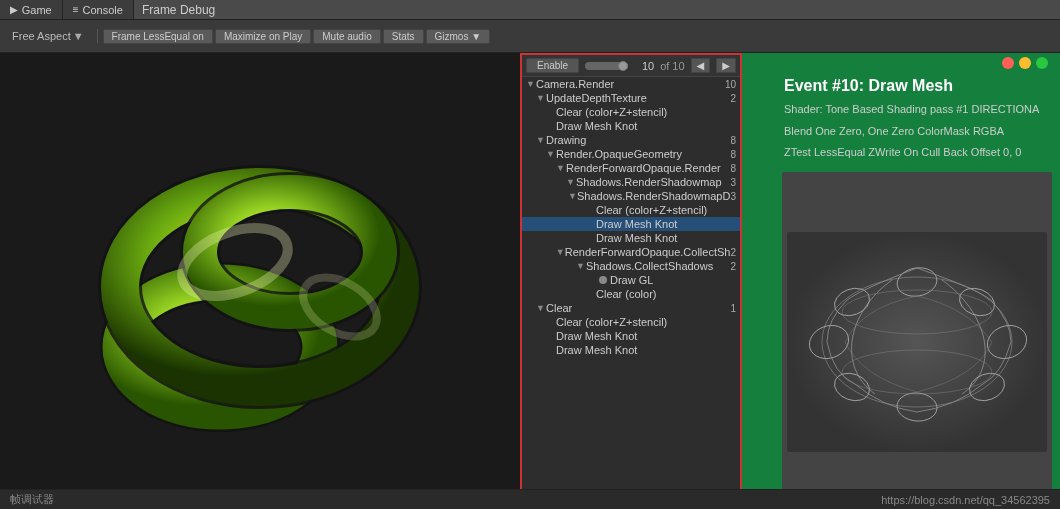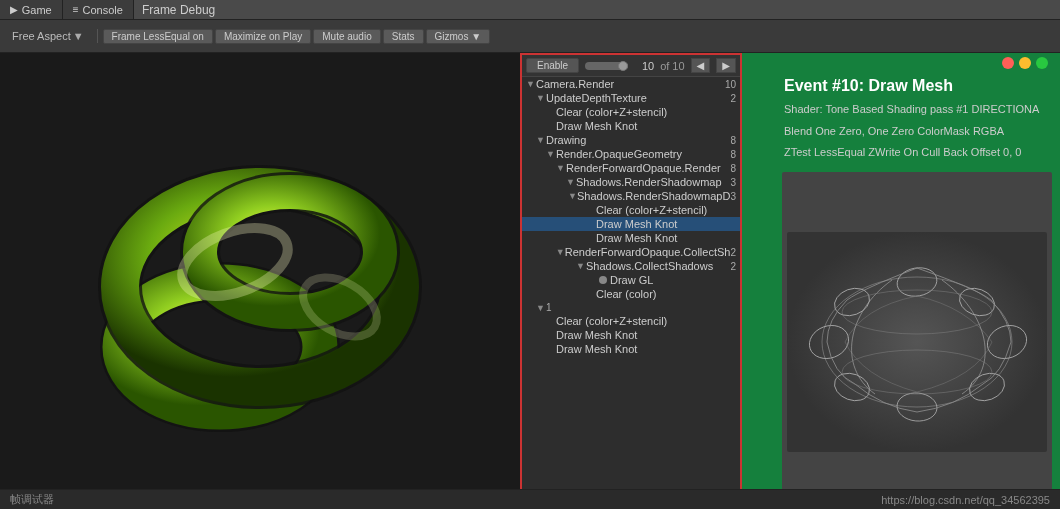--- a/index.html
+++ b/index.html
@@ -460,20 +460,21 @@
 
       <div class="tree-item">
         <span class="tree-indent" style="width:64px"></span>
         <span class="tree-arrow"></span>
         <span class="tree-label">Clear (color)</span>
       </div>
 
       <div class="tree-item">
         <span class="tree-indent" style="width:14px"></span>
         <span class="tree-arrow">▼</span>
+        <span class="tree-label">Clear</span>
         <span class="tree-count">1</span>
       </div>
 
       <div class="tree-item">
         <span class="tree-indent" style="width:24px"></span>
         <span class="tree-arrow"></span>
         <span class="tree-label">Clear (color+Z+stencil)</span>
       </div>
 
       <div class="tree-item">

